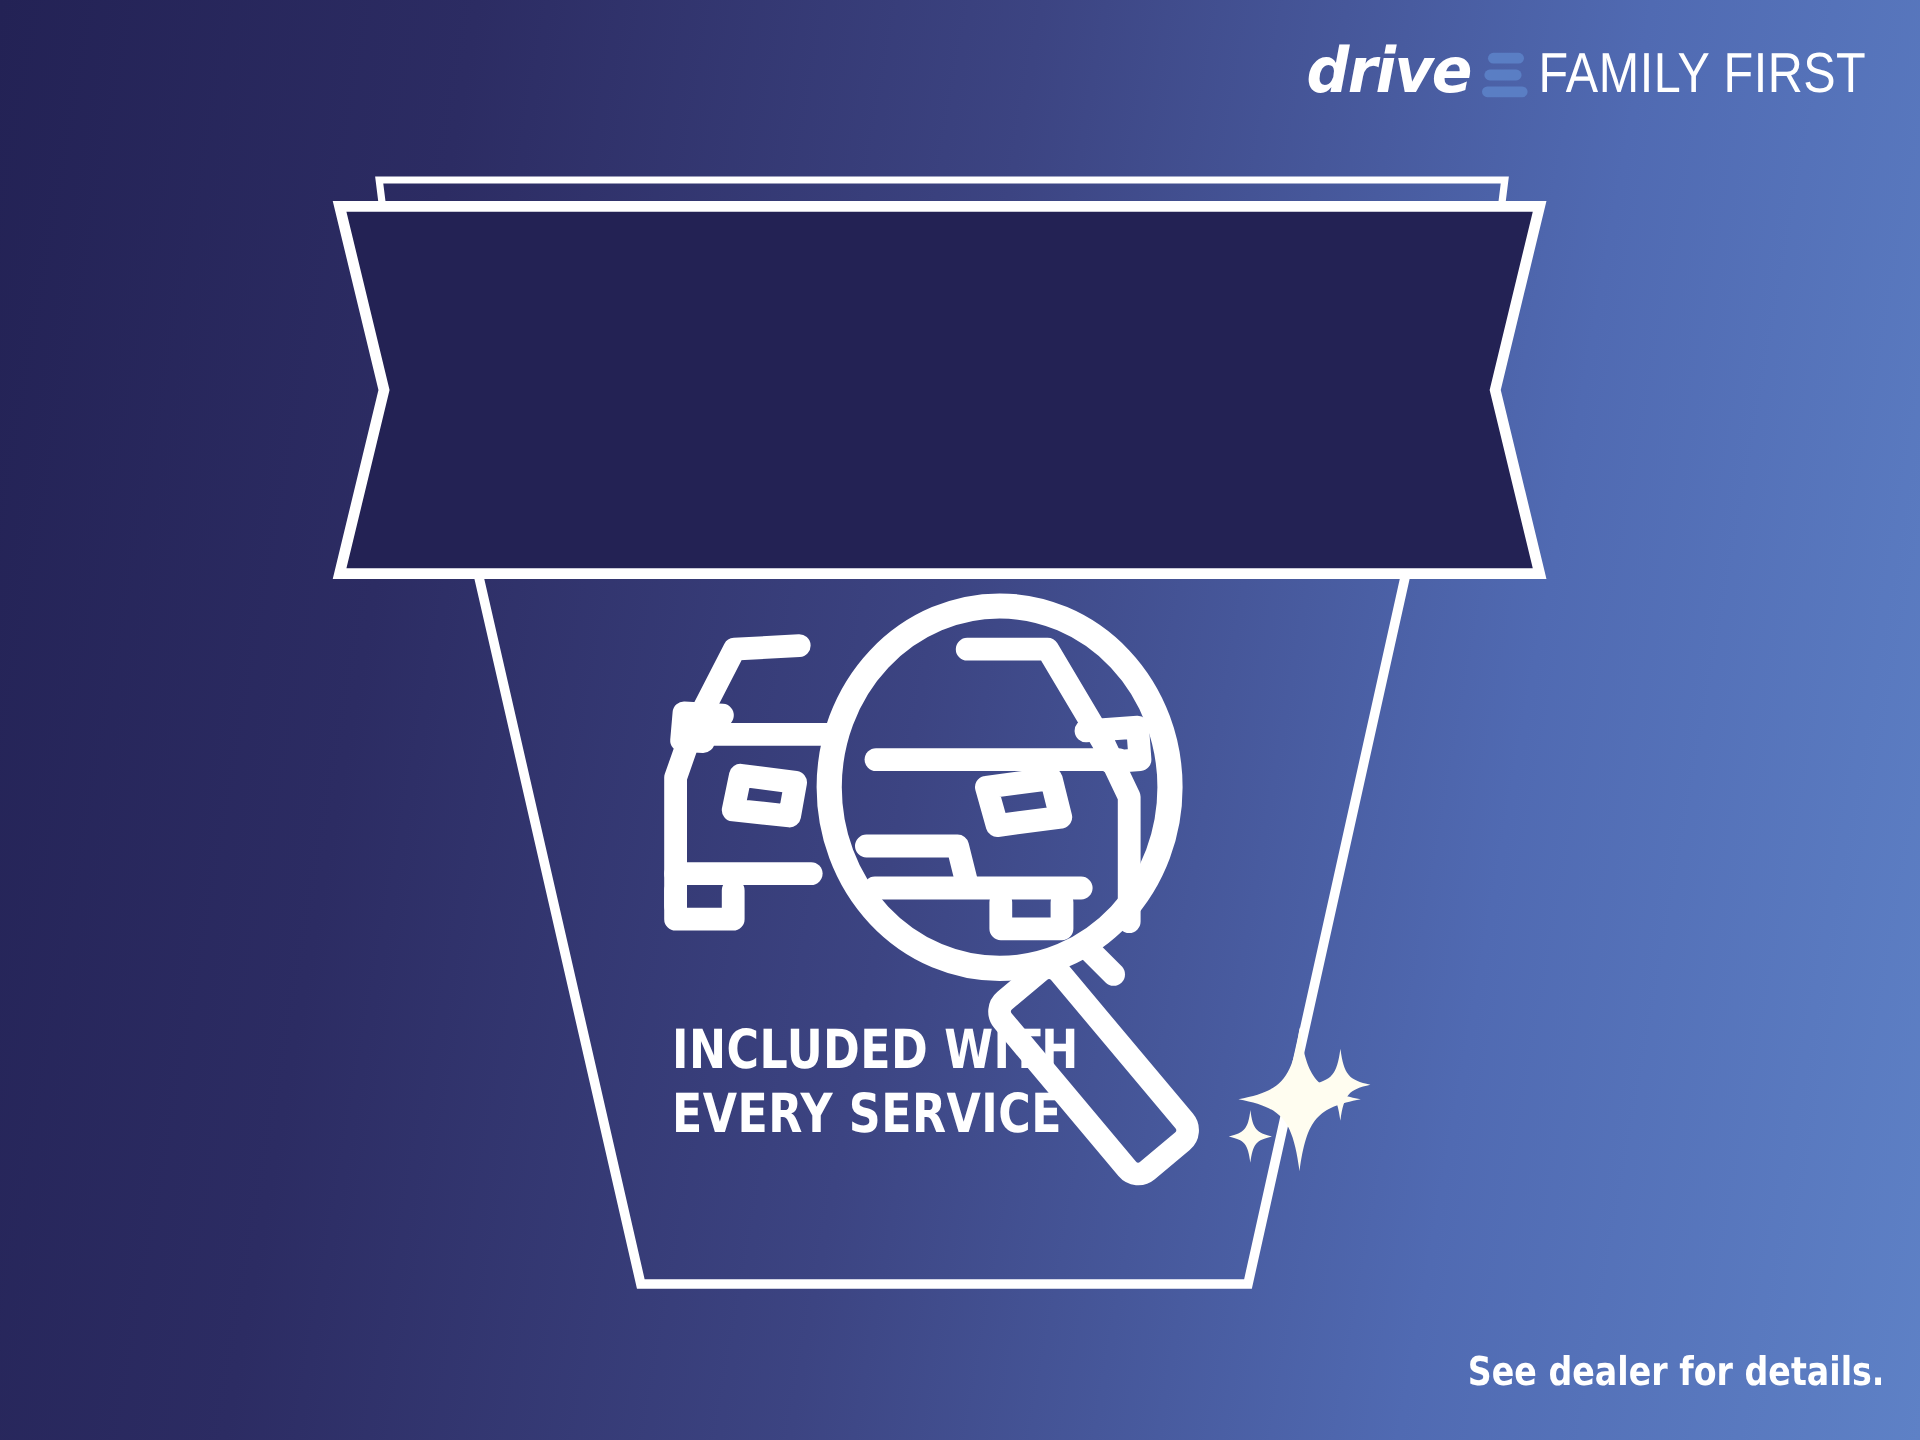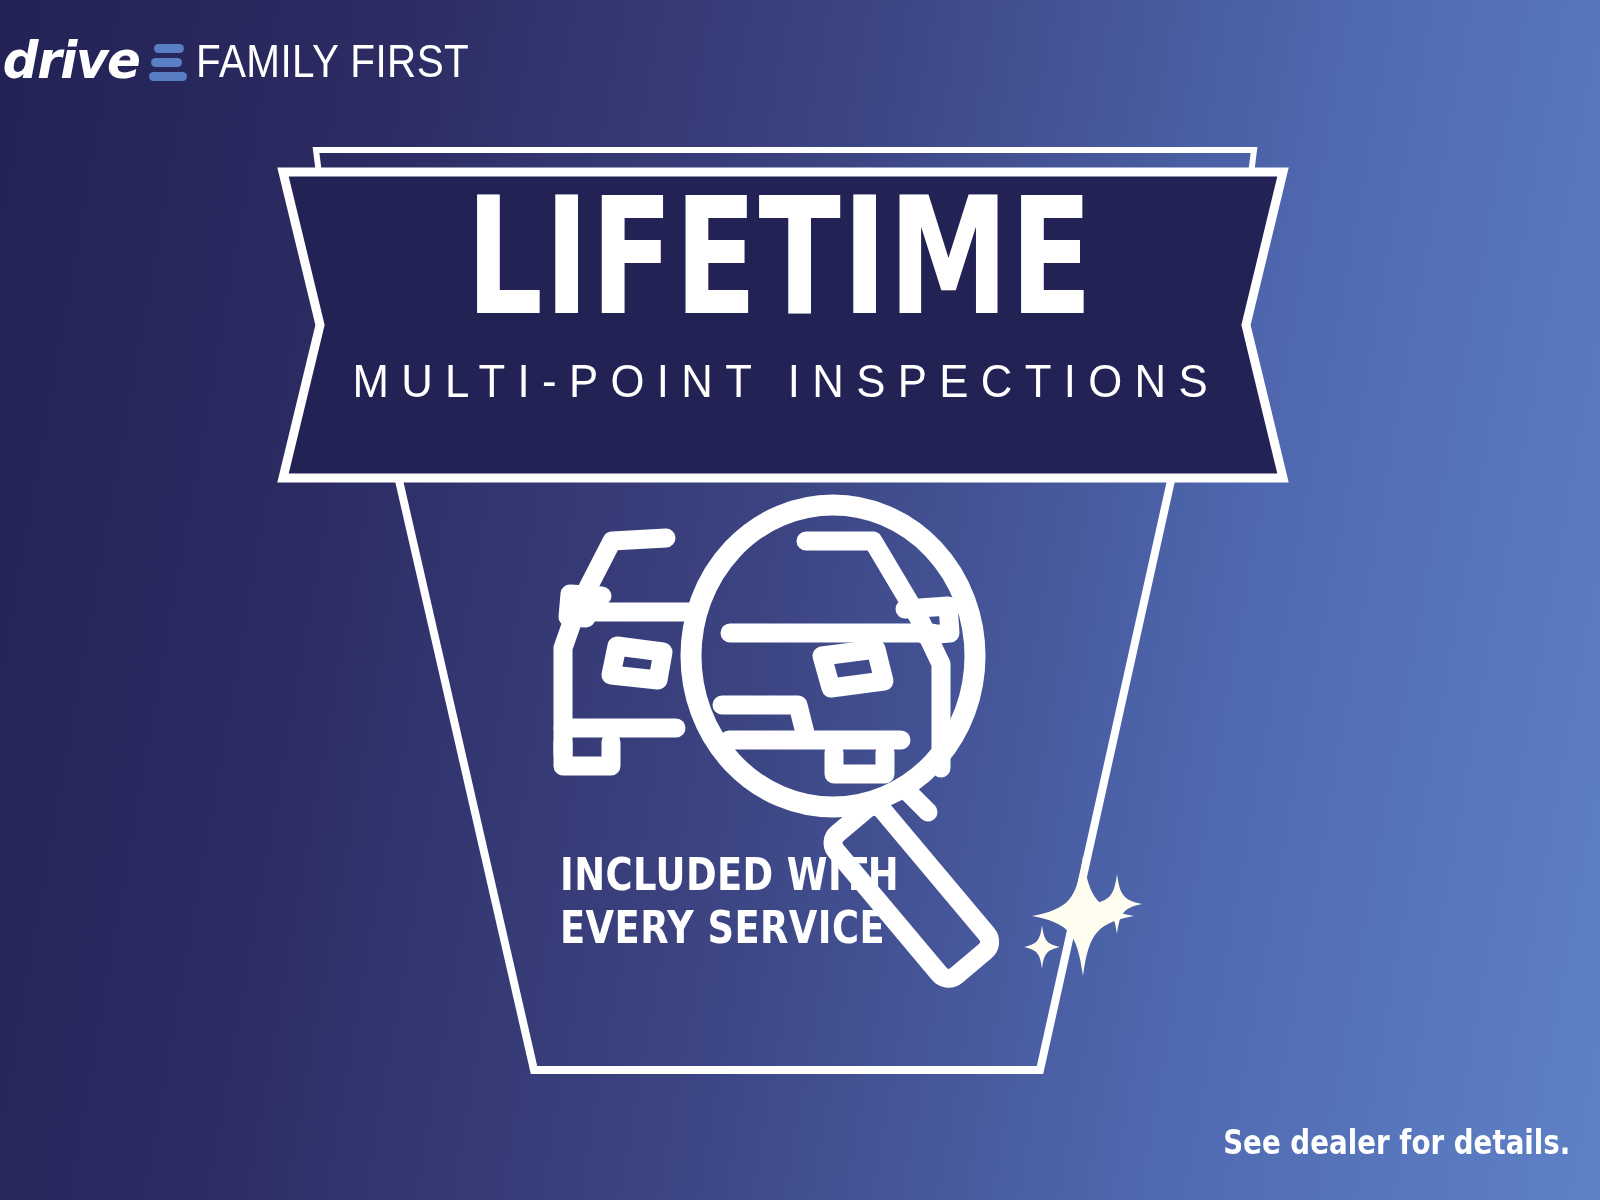--- a/index.html
+++ b/index.html
@@ -16,21 +16,21 @@
     font-family: "Liberation Sans", sans-serif;
   }
 
   
   #logo {
     position: absolute;
     left: 0; right: 0;
     top: 28px;
     display: flex;
     align-items: center;
-    justify-content: flex-start;
+    justify-content: flex-end;
     gap: 0px;
     height: 64px;
   }
   #logo-drive {
     color: #ffffff;
     font-family: "DejaVu Sans", sans-serif;
     font-weight: bold;
     font-style: italic;
     font-size: 52px;
     letter-spacing: -1.5px;
@@ -190,23 +190,19 @@
 
       <g fill="#fffdf0">
         <path d="M 1083 856 C 1089 900 1098 909 1134 916 C 1098 923 1089 932 1083 976 C 1077 932 1068 923 1032 916 C 1068 909 1077 900 1083 856 Z"></path>
         <path d="M 1117 874 C 1120 896 1124 900 1142 904 C 1124 908 1120 912 1117 934 C 1114 912 1110 908 1092 904 C 1110 900 1114 896 1117 874 Z"></path>
         <path d="M 1042 925 C 1044 941 1047 944 1060 947 C 1047 950 1044 953 1042 969 C 1040 953 1037 950 1024 947 C 1037 944 1040 941 1042 925 Z"></path>
       </g>
 
     </svg>
   </div>
 
-  <div id="headline-wrap">
-    <div id="headline">LIFETIME</div>
-    <div id="subhead">MULTI-POINT INSPECTIONS</div>
-  </div>
 
   <div id="included">INCLUDED WITH
 EVERY SERVICE</div>
 
   <div id="disclaimer">See dealer for details.</div>
 
 </div>
 
 </body></html>

